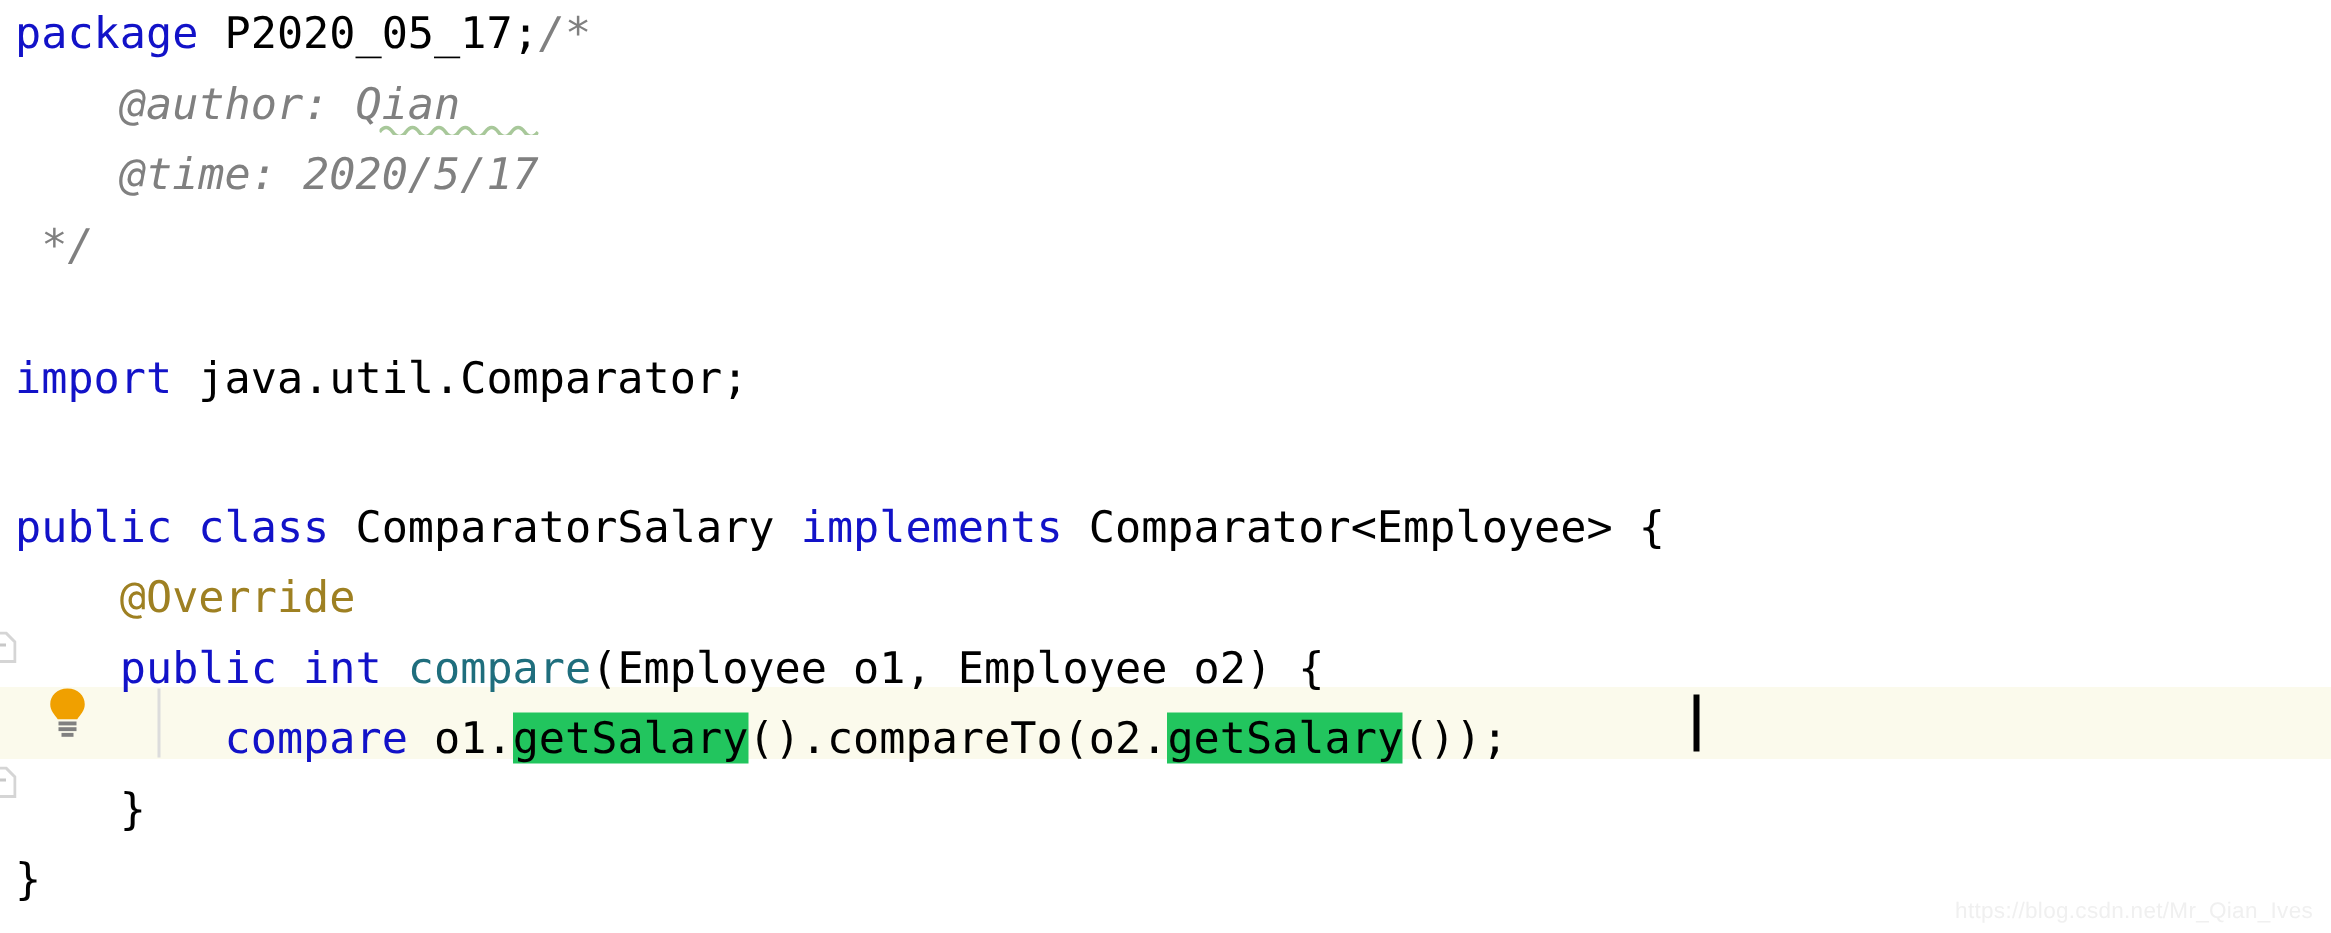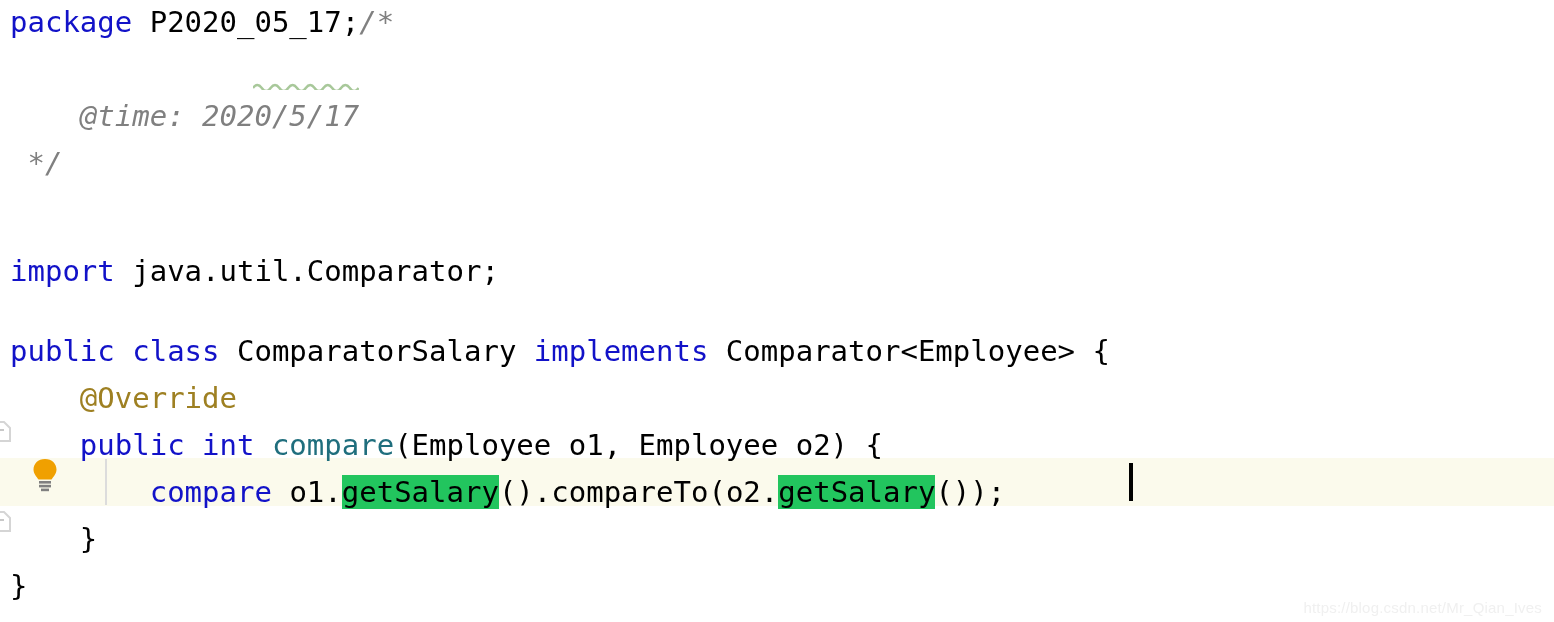--- a/index.html
+++ b/index.html
@@ -154,24 +154,25 @@
       <rect x="11" y="30.6" width="8" height="2.6" fill="#808080"></rect>
     </svg>
   </div>
 
   <svg class="typo-wave" viewBox="0 0 106 8" preserveAspectRatio="none" xmlns="http://www.w3.org/2000/svg">
     <path d="M0 6 Q4.4 0 8.8 6 T17.6 6 T26.4 6 T35.2 6 T44 6 T52.8 6 T61.6 6 T70.4 6 T79.2 6 T88 6 T96.8 6 T105.6 6" fill="none" stroke="#a8c89a" stroke-width="2.4"></path>
   </svg>
 
   <div class="code-layer">
       <div class="line" style="top: -1px;"><span class="kw">package </span><span class="plain">P2020_05_17;</span><span class="cmt">/*</span></div>
+      <div class="line" style="top: 46px;"><span class="cmt">    @author: Qian</span></div>
       <div class="line" style="top: 93px; text-align: right;"><span class="cmt">    @time: 2020/5/17</span></div>
       <div class="line" style="top: 140px;"><span class="cmt"> */</span></div>
       <div class="line" style="top: 187px;">&nbsp;</div>
-      <div class="line" style="top: 248px;"><span class="kw">import </span><span class="plain">java.util.Comparator;</span></div>
+      <div class="line" style="top: 229px;"><span class="kw">import </span><span class="plain">java.util.Comparator;</span></div>
       <div class="line" style="top: 281px;">&nbsp;</div>
       <div class="line" style="top: 375px;"><span class="anno">    @Override</span></div>
       <div class="line" style="top: 328px;"><span class="kw">public class </span><span class="plain">ComparatorSalary </span><span class="kw">implements </span><span class="plain">Comparator&lt;Employee&gt; {</span></div>
       <div class="line" style="top: 422px; text-align: right;"><span class="plain">    </span><span class="kw">public int </span><span class="method">compare</span><span class="plain">(Employee o1, Employee o2) {</span></div>
       <div class="line" style="top: 469px;"><span class="plain">        </span><span class="kw">compare </span><span class="plain">o1.</span><span class="occ">getSalary</span><span class="plain">().compareTo(o2.</span><span class="occ">getSalary</span><span class="plain">());</span></div>
       <div class="line" style="top: 516px;"><span class="plain">    }</span></div>
       <div class="line" style="top: 563px;"><span class="plain">}</span></div>
     </div>
 
   <div class="caret"></div>

